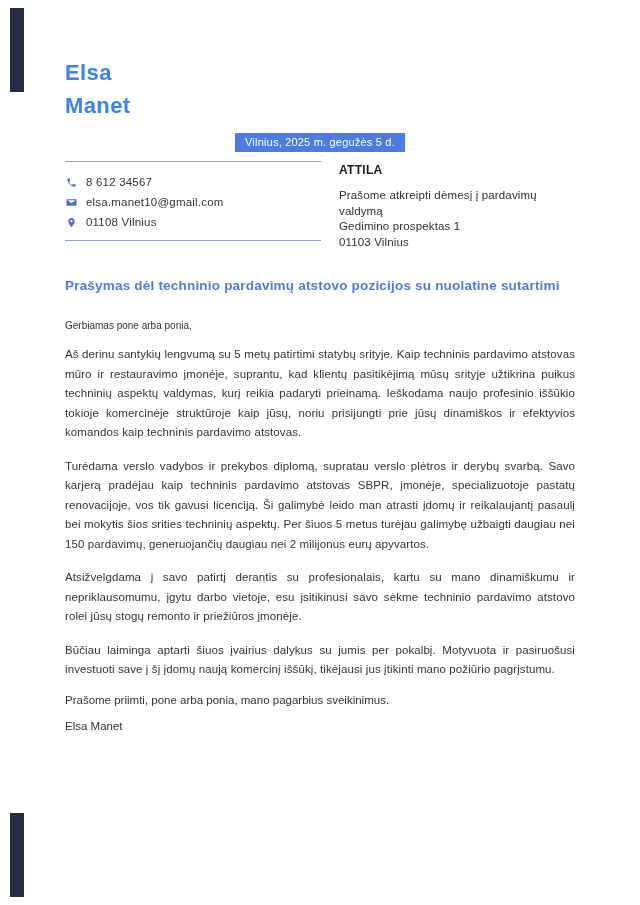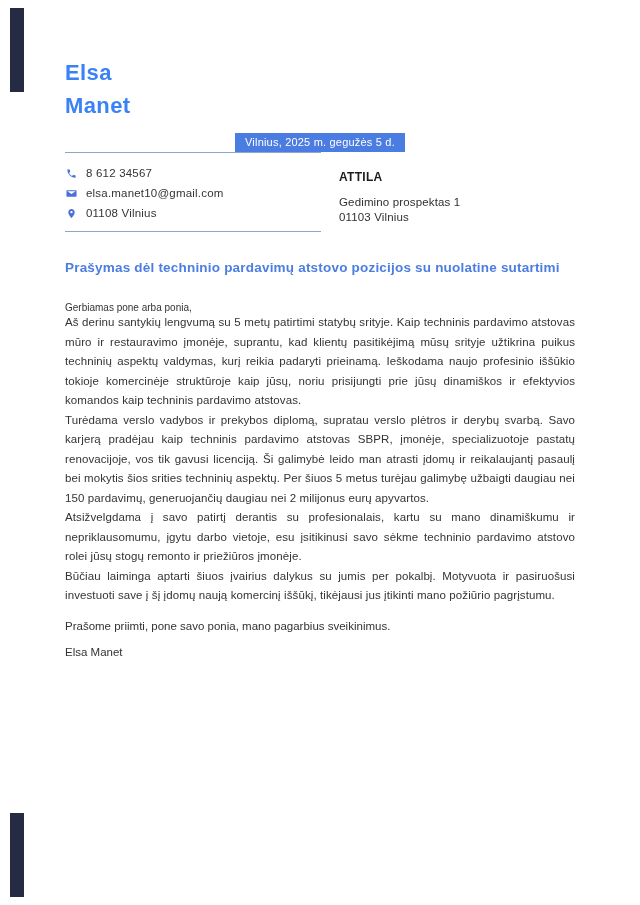--- a/index.html
+++ b/index.html
@@ -53,21 +53,21 @@
 
   
   .subject {
     margin-top:28px;
     font-size:13.5px; font-weight:700; color:#4c7de2; letter-spacing:.2px;
   }
 
   
   .salutation { margin-top:27px; font-size:10px; color:#333333; }
   .par {
-    font-size:11.5px; line-height:19.5px;
+    margin-top:14px; font-size:11.5px; line-height:19.5px;
     color:#333333; text-align:justify; letter-spacing:.1px;
   }
   .closing { margin-top:14px; font-size:11.5px; color:#333333; }
   .signature { margin-top:14px; font-size:11.5px; color:#333333; }
 </style>
 </head>
 <body>
 
 <div class="page">
 
@@ -111,33 +111,34 @@
               </svg>
           </span>
           <span class="contact-text">01108 Vilnius</span>
         </div>
       </div>
 
       <div class="v-divider"></div>
 
       <div class="recipient-col">
         <div class="recipient-name">ATTILA</div>
+        <div class="recipient-line">Prašome atkreipti dėmesį į pardavimų valdymą</div>
         <div class="recipient-line">Gedimino prospektas 1</div>
         <div class="recipient-line">01103 Vilnius</div>
       </div>
 
     </div>
 
     <h2 class="subject">Prašymas dėl techninio pardavimų atstovo pozicijos su nuolatine sutartimi</h2>
 
     <p class="salutation">Gerbiamas pone arba ponia,</p>
 
     <p class="par">Aš derinu santykių lengvumą su 5 metų patirtimi statybų srityje. Kaip techninis pardavimo atstovas mūro ir restauravimo įmonėje, suprantu, kad klientų pasitikėjimą mūsų srityje užtikrina puikus techninių aspektų valdymas, kurį reikia padaryti prieinamą. Ieškodama naujo profesinio iššūkio tokioje komercinėje struktūroje kaip jūsų, noriu prisijungti prie jūsų dinamiškos ir efektyvios komandos kaip techninis pardavimo atstovas.</p>
     <p class="par">Turėdama verslo vadybos ir prekybos diplomą, supratau verslo plėtros ir derybų svarbą. Savo karjerą pradėjau kaip techninis pardavimo atstovas SBPR, įmonėje, specializuotoje pastatų renovacijoje, vos tik gavusi licenciją. Ši galimybė leido man atrasti įdomų ir reikalaujantį pasaulį bei mokytis šios srities techninių aspektų. Per šiuos 5 metus turėjau galimybę užbaigti daugiau nei 150 pardavimų, generuojančių daugiau nei 2 milijonus eurų apyvartos.</p>
     <p class="par">Atsižvelgdama į savo patirtį derantis su profesionalais, kartu su mano dinamiškumu ir nepriklausomumu, įgytu darbo vietoje, esu įsitikinusi savo sėkme techninio pardavimo atstovo rolei jūsų stogų remonto ir priežiūros įmonėje.</p>
     <p class="par">Būčiau laiminga aptarti šiuos įvairius dalykus su jumis per pokalbį. Motyvuota ir pasiruošusi investuoti save į šį įdomų naują komercinį iššūkį, tikėjausi jus įtikinti mano požiūrio pagrįstumu.</p>
 
-    <p class="closing">Prašome priimti, pone savo ponia, mano pagarbius sveikinimus.</p>
+    <p class="closing">Prašome priimti, pone arba ponia, mano pagarbius sveikinimus.</p>
 
     <p class="signature">Elsa Manet</p>
 
   </main>
 </div>
 
 </body></html>

